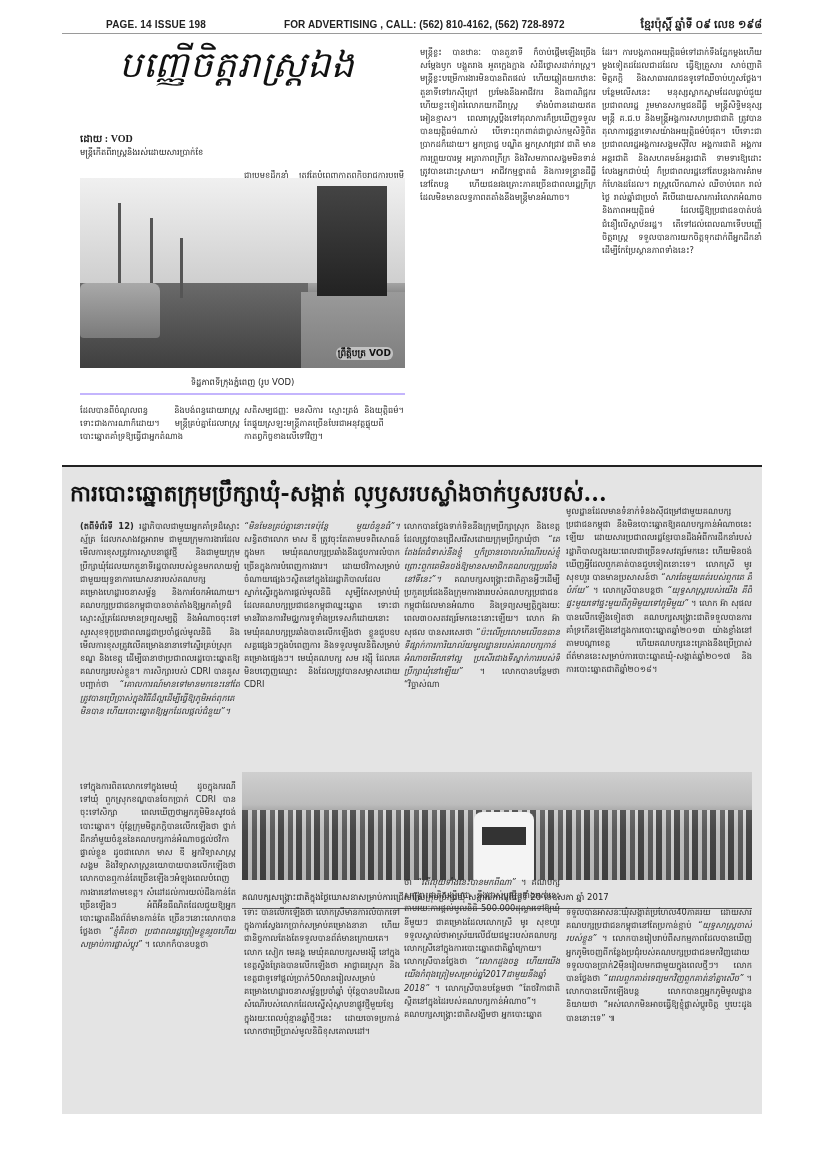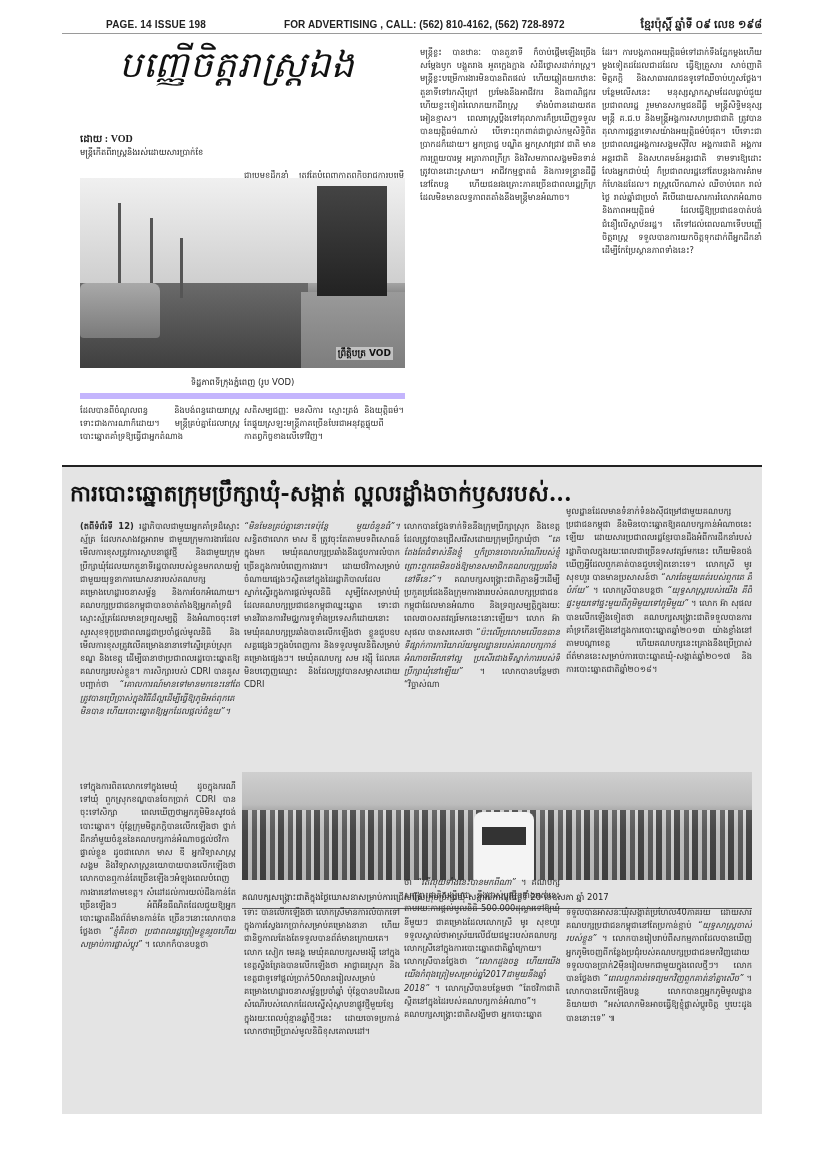--- a/index.html
+++ b/index.html
@@ -35,24 +35,24 @@
       position: absolute; left: 80px; top: 178px; width: 325px; height: 190px;
       background: linear-gradient(180deg, #e6e6e6 0%, #d2d2d2 45%, #8d8d8d 60%, #5a5a5a 80%, #6e6e6e 100%);
       overflow: hidden;
     }
     .photo1 .sky { position:absolute; left:0; top:0; width:100%; height:55%; background: linear-gradient(180deg,#f0f0f0,#cfcfcf); }
     .photo1 .road { position:absolute; left:0; bottom:0; width:70%; height:45%; background: linear-gradient(180deg,#6a6a6a,#3f3f3f); }
     .photo1 .walk { position:absolute; right:0; bottom:0; width:32%; height:40%; background: linear-gradient(180deg,#9a9a9a,#7d7d7d); }
     .photo1 .palm { position:absolute; width:3px; background:#555; }
     .photo1 .monument { position:absolute; right:18px; top:8px; width:70px; height:110px; background: linear-gradient(180deg,#444,#222); }
     .photo1 .truck { position:absolute; left:0; top:105px; width:80px; height:55px; background: linear-gradient(180deg,#a9a9a9,#7a7a7a); border-radius: 6px 8px 4px 4px; }
-    .photo1 .logo { position:absolute; right:12px; bottom:8px; font-size:9px; font-weight:bold; color:#111; background: rgba(255,255,255,0.5); padding: 0 2px; }
+    .photo1 .logo { position:absolute; right:12px; bottom:8px; font-size:9px; font-weight:bold; color:#111; background: rgba(255,255,255,0.5); padding: 0 2px; border-radius: 6px; }
     .caption1 {
       position: absolute; left: 80px; top: 377px; width: 325px; text-align: center;
-      font-size: 8.5px; color: #222; border-bottom: 6px solid #c4b5fd; padding-bottom: 4px;
+      font-size: 8.5px; color: #222; border-bottom: 2px solid #c4b5fd; padding-bottom: 4px;
     }
 
     
     .box {
       position: absolute; left: 62px; top: 465px; width: 700px; height: 647px;
       background: #e4e4e4; border-top: 2px solid #222;
     }
     .box-title {
       position: absolute; left: 70px; top: 480px; width: 560px;
       font-family: "DejaVu Serif", serif; font-weight: bold; font-size: 22px; color: #111;
@@ -103,21 +103,21 @@
   <div class="logo">ព្រឹត្តិបត្រ VOD</div>
 </div>
 <div class="caption1">ទិដ្ឋភាពទីក្រុងភ្នំពេញ (រូប VOD)</div>
 
 <div class="text-col" style="left:80px; top:404px; width:160px; height:42px;">ដែលបានពីចំណូលពន្ធ និងបង់ពន្ធដោយរាស្ត្រទោះជាងការណាក៏ដោយ។ មន្ត្រីគ្រប់គ្នាដែលរាស្ត្របោះឆ្នោតគាំទ្រឱ្យធ្វើជាអ្នកតំណាង</div>
 <div class="text-col" style="left:244px; top:404px; width:160px; height:42px;">សតិសម្បជញ្ញៈ មនសិការ ស្មោះត្រង់ និងយុត្តិធម៌។ តែផ្ទុយស្រឡះមន្ត្រីភាគច្រើនបែរជាអនុវត្តផ្ទុយពីកាតព្វកិច្ចខាងលើទៅវិញ។</div>
 <div class="text-col" style="left:420px; top:46px; width:176px; height:398px;">មន្ត្រីខ្លះ បានឋានៈ បានតួនាទី ក៏ចាប់ផ្តើមឡើងច្រើង សម្តែងឫក បង្អួតរាង អួតក្អេងក្អាង សំដីថ្លោសដាក់រាស្ត្រ។ មន្ត្រីខ្លះបម្រើការងារមិនបានពិតផល់ ហើយឆ្លៀតយកឋានៈ តួនាទីទៅរកស៊ីក្រៅ ប្រមែងនឹងអាជីវករ និងពាណិជ្ជករ ហើយខ្លះទៀតរំលោភយកដីរាស្ត្រ ទាំងបំពានដោយឥតអៀនខ្មាស។ ពេលរាស្ត្រប្តឹងទៅតុលាការក៏ប្រឃើញទទួលបានយុត្តិធម៌ណាស់ បើទោះពុកពាត់ជាប្លាស់កម្មសិទ្ធិពិតប្រាកដក៏ដោយ។ អ្នកប្រាជ្ញ បណ្ឌិត អ្នកស្រាវជ្រាវ ជាតិ មានការព្រួយបារម្ភ អត្រាភាពក្រីក្រ និងវិសមភាពសង្គមមិនទាន់ត្រូវបានដោះស្រាយ។ អាជីវកម្មខ្នាតធំ និងការទន្ទ្រានដីធ្លីនៅតែបន្ត ហើយជនរងគ្រោះភាគច្រើនជាពលរដ្ឋក្រីក្រ ដែលមិនមានលទ្ធភាពតតាំងនឹងមន្ត្រីមានអំណាច។</div>
 <div class="text-col" style="left:602px; top:46px; width:160px; height:398px;">ដែរ។ ការបង្កភាពអយុត្តិធម៌ទៅដាក់ទឹងភ្នែកម្តងហើយម្តងទៀតដដែលជាដដែល ធ្វើឱ្យគ្រួសារ សាច់ញាតិ មិត្តភក្តិ និងសាធារណជនទូទៅឈឺចាប់ហួសថ្លែង។ បន្ថែមលើសនេះ មនុស្សស្លាកស្នាមដែលធ្លាប់ជួយប្រជាពលរដ្ឋ រួមមានសកម្មជនដីធ្លី មន្ត្រីសិទ្ធិមនុស្ស មន្ត្រី គ.ជ.ប និងមន្ត្រីអង្គការសហប្រជាជាតិ ត្រូវបានតុលាការផ្តន្ទាទោសយ៉ាងអយុត្តិធម៌បំផុត។ បើទោះជាប្រជាពលរដ្ឋអង្គការសង្គមស៊ីវិល អង្គការជាតិ អង្គការអន្តរជាតិ និងសហគមន៍អន្តរជាតិ ទាមទារឱ្យដោះលែងអ្នកជាប់ឃុំ ក៏ប្រជាពលរដ្ឋនៅតែបន្តរងការគំរាមកំហែងដដែល។ រាស្ត្រលើកណាស់ ឈឺចាប់ពេក រាល់ថ្ងៃ រាល់ឆ្នាំជាប្រចាំ គឺបើដោយសារការរំលោភអំណាច និងភាពអយុត្តិធម៌ ដែលធ្វើឱ្យប្រជាជនបាត់បង់ជំនឿលើស្ថាប័នរដ្ឋ។ តើទៅដល់ពេលណាទើបបញ្ញើចិត្តរាស្ត្រ ទទួលបានការយកចិត្តទុកដាក់ពីអ្នកដឹកនាំ ដើម្បីកែប្រែស្ថានភាពទាំងនេះ?</div>
 
 <div class="box"></div>
-<div class="box-title">ការបោះឆ្នោតក្រុមប្រឹក្សាឃុំ-សង្កាត់  ល្ពលរដ្លាំងចាក់ឫសរបស់...</div>
+<div class="box-title">ការបោះឆ្នោតក្រុមប្រឹក្សាឃុំ-សង្កាត់  ល្ឫសរបស្លាំងចាក់ឫសរបស់...</div>
 
 <div class="text-col" style="left:80px; top:520px; width:160px; height:258px;">
   <b>(តពីទំព័រទី 12)</b>
   <span>រដ្ឋាភិបាលជាមួយអ្នកគាំទ្រដ៏ស្មោះស្ម័គ្រ ដែលកសាងវត្តអារាម ជាមួយក្រុមការងារដែល មើលការខុសត្រូវការស្ថាបនាផ្លូវថ្មី និងជាមួយក្រុមប្រឹក្សាឃុំដែលយកតួនាទីរដ្ឋបាលរបស់ខ្លួនមកលាយឡំជាមួយយុទ្ធនាការឃោសនារបស់គណបក្ស គម្រោងហេដ្ឋារចនាសម្ព័ន្ធ និងការចែកអំណោយ។ គណបក្សប្រជាជនកម្ពុជាបានចាត់តាំងឱ្យអ្នកគាំទ្រដ៏ស្មោះស្ម័គ្រដែលមានទ្រព្យសម្បត្តិ និងអំណាចចុះទៅសួរសុខទុក្ខប្រជាពលរដ្ឋជាប្រចាំផ្តល់មូលនិធិ និងមើលការខុសត្រូវលើគម្រោងនានាទៅស្ទើរគ្រប់ស្រុក ខណ្ឌ និងខេត្ត ដើម្បីធានាថាប្រជាពលរដ្ឋបោះឆ្នោតឱ្យគណបក្សរបស់ខ្លួន។ ការសិក្សារបស់ CDRI បានគូសបញ្ជាក់ថា</span>
   <i class="q">“គោលការណ៍មានទៅមានមកនេះនៅតែត្រូវបានប្រើប្រាស់ក្នុងវិធីដ៏ល្អដើម្បីធ្វើឱ្យភូមិអត់ពុកគេមិនបាន ហើយបោះឆ្នោតឱ្យអ្នកដែលផ្តល់ជំនួយ”។</i>
 </div>
 <div class="text-col" style="left:80px; top:780px; width:156px; height:330px;">
   <span>ទៅក្នុងការពិតលោកទៅក្នុងមេឃុំ ដូចក្នុងករណីទៅឃុំ ពួកស្រុកខណ្ឌបានចែកប្រាក់ CDRI បានចុះទៅសិក្សា ពេលឃើញថាអ្នកភូមិមិនសូវចង់បោះឆ្នោត។ ប៉ុន្តែក្រុមមិត្តភក្តិបានលើកឡើងថា ថ្នាក់ដឹកនាំមួយចំនួននៃគណបក្សកាន់អំណាចផ្តល់ថវិកាផ្ទាល់ខ្លួន ដូចជាលោក មាស ឌី អ្នកវិទ្យាសាស្ត្រសង្គម និងវិទ្យាសាស្ត្រនយោបាយបានលើកឡើងថា លោកបានឮកាន់តែច្រើនឡើងៗអំឡុងពេលបំពេញការងារនៅតាមខេត្ត។ សំដៅដល់ការយល់ដឹងកាន់តែច្រើនឡើងៗ អំពីអ៊ីនធឺណិតដែលជួយឱ្យអ្នកបោះឆ្នោតដឹងព័ត៌មានកាន់តែ ច្រើនៗនោះលោកបានថ្លែងថា</span>
   <i class="q">“ខ្ញុំគិតថា ប្រជាពលរដ្ឋត្រៀមខ្លួនរួចហើយសម្រាប់ការផ្លាស់ប្តូរ”</i>
   <span>។ លោកក៏បានបន្តថា</span>

